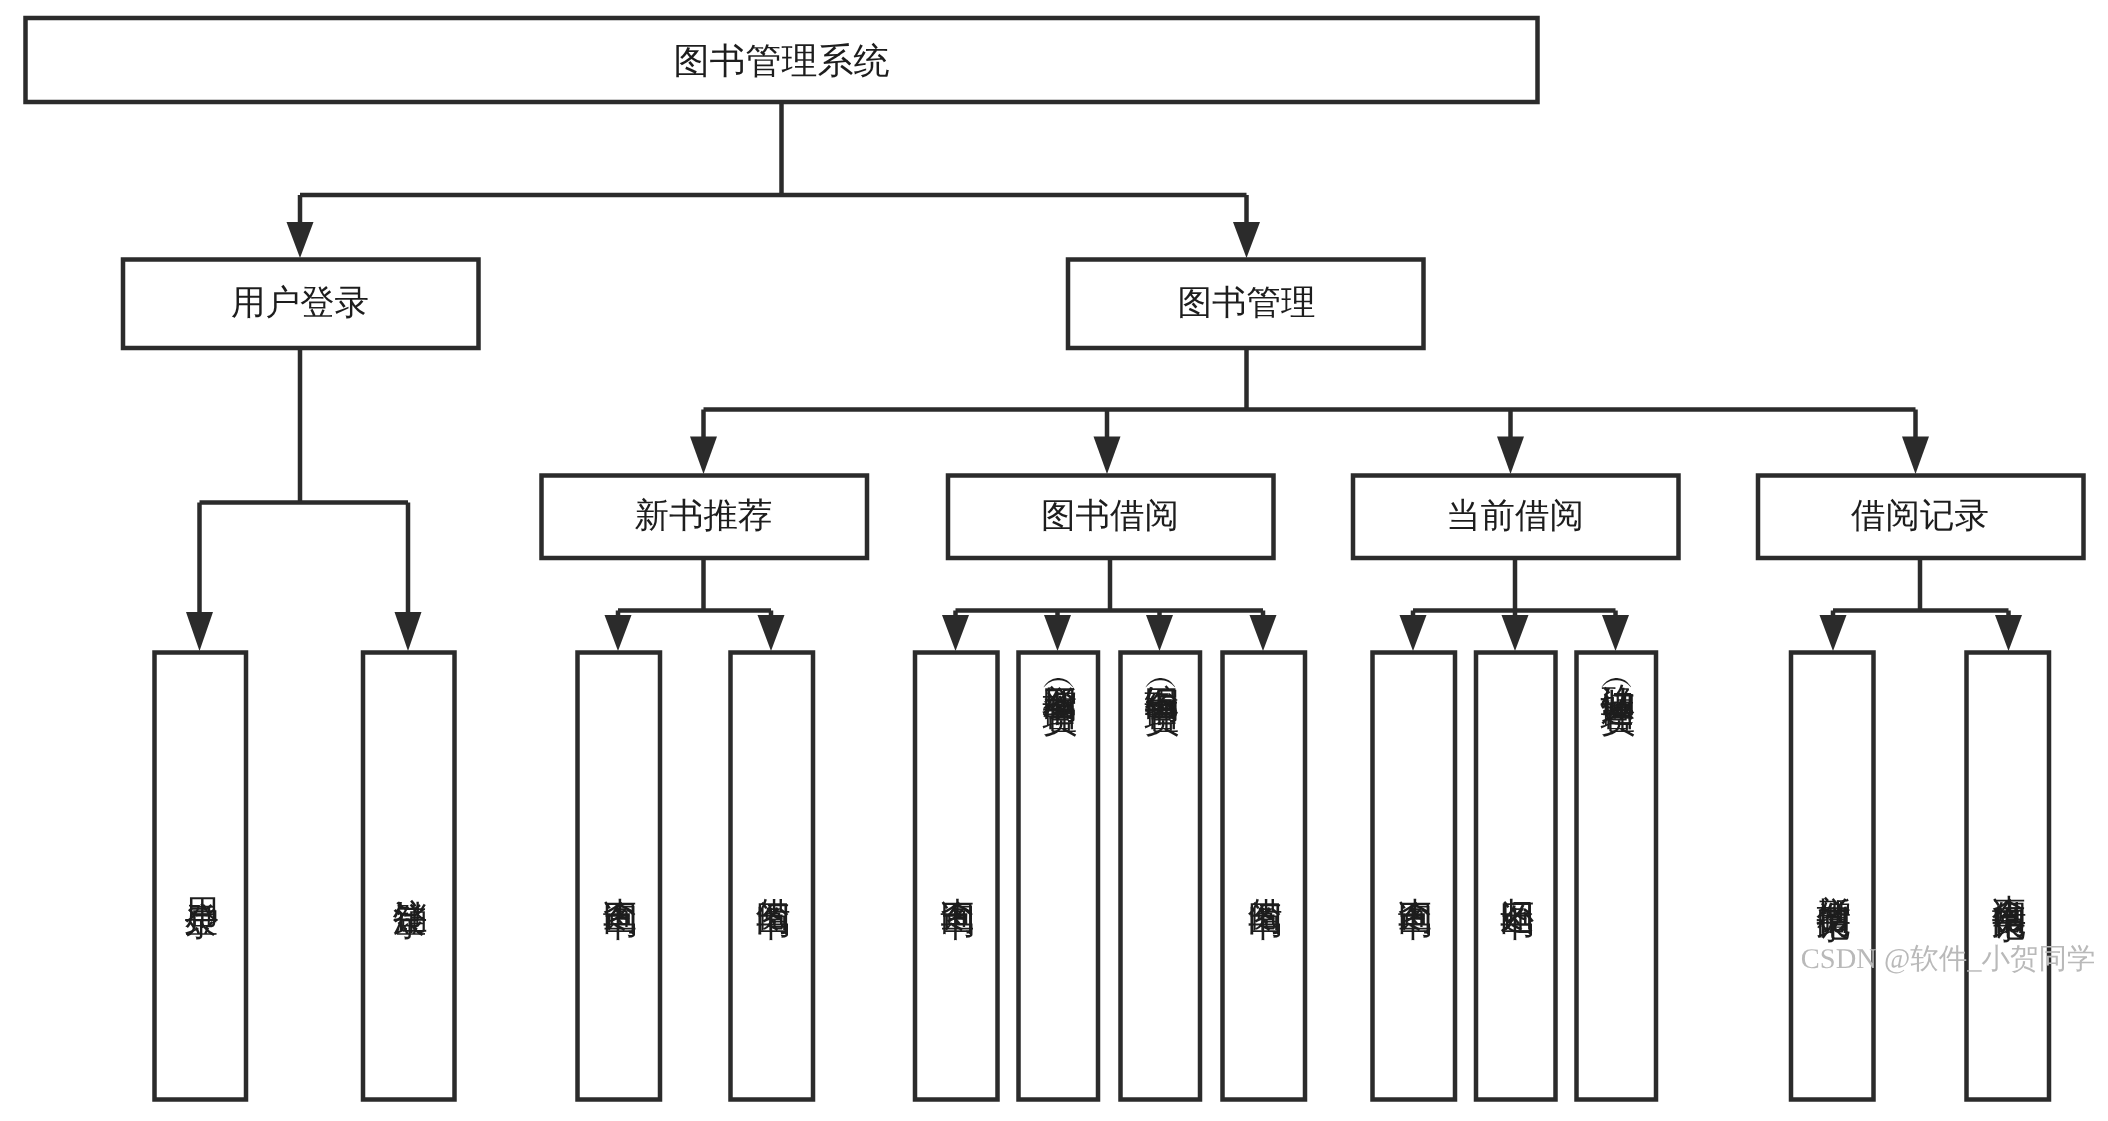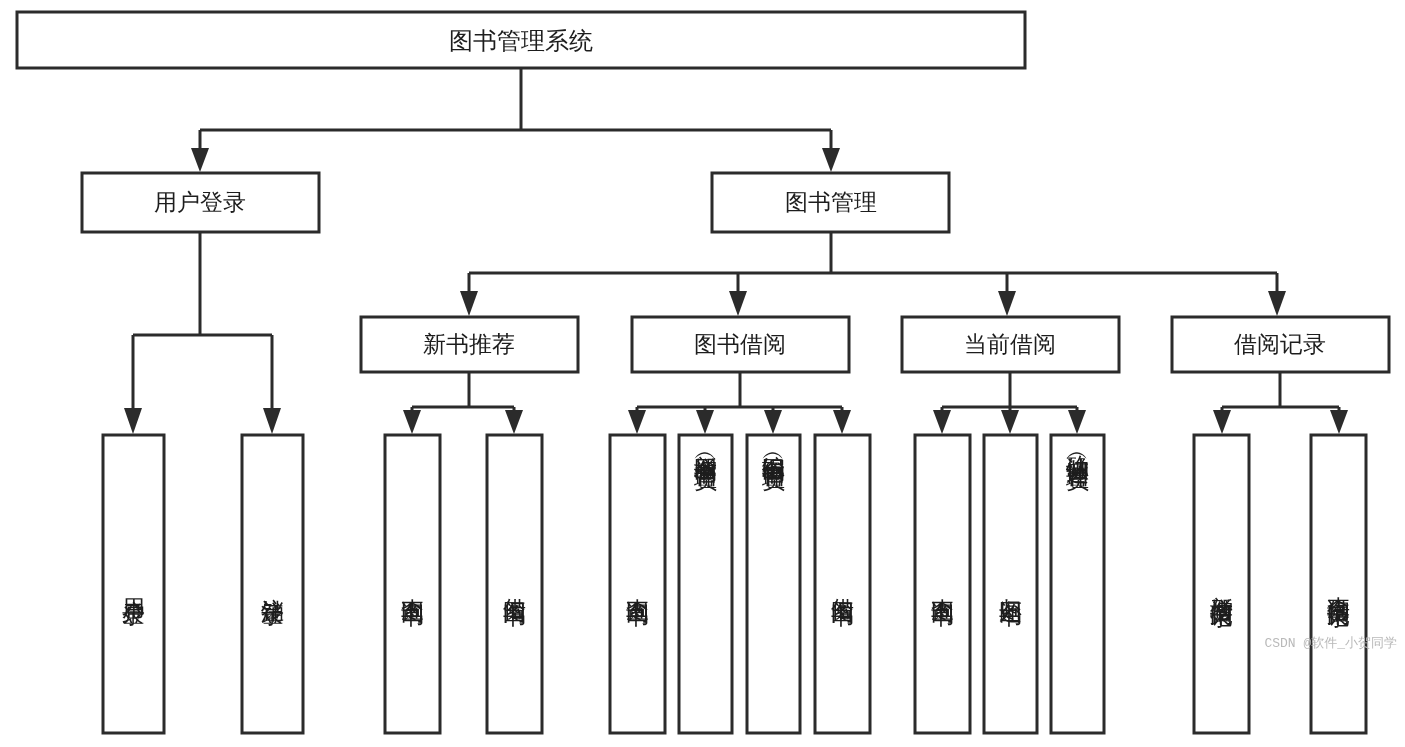--- a/index.html
+++ b/index.html
@@ -71,22 +71,22 @@
     line-height: 1.18;
     letter-spacing: 2px;
     color: #1d1d1d;
     white-space: nowrap;
     text-align: center;
   }
   .watermark {
     position: absolute;
     right: 8px;
     bottom: 6px;
-    font-family: Liberation Mono, monospace;
-    font-size: 13px;
+    font-family: Liberation Serif, serif;
+    font-size: 19px;
     color: #b9b9b9;
     white-space: nowrap;
     pointer-events: none;
   }
 </style>
 </head>
 <body>
 
 <div id="diagram-root">
 

